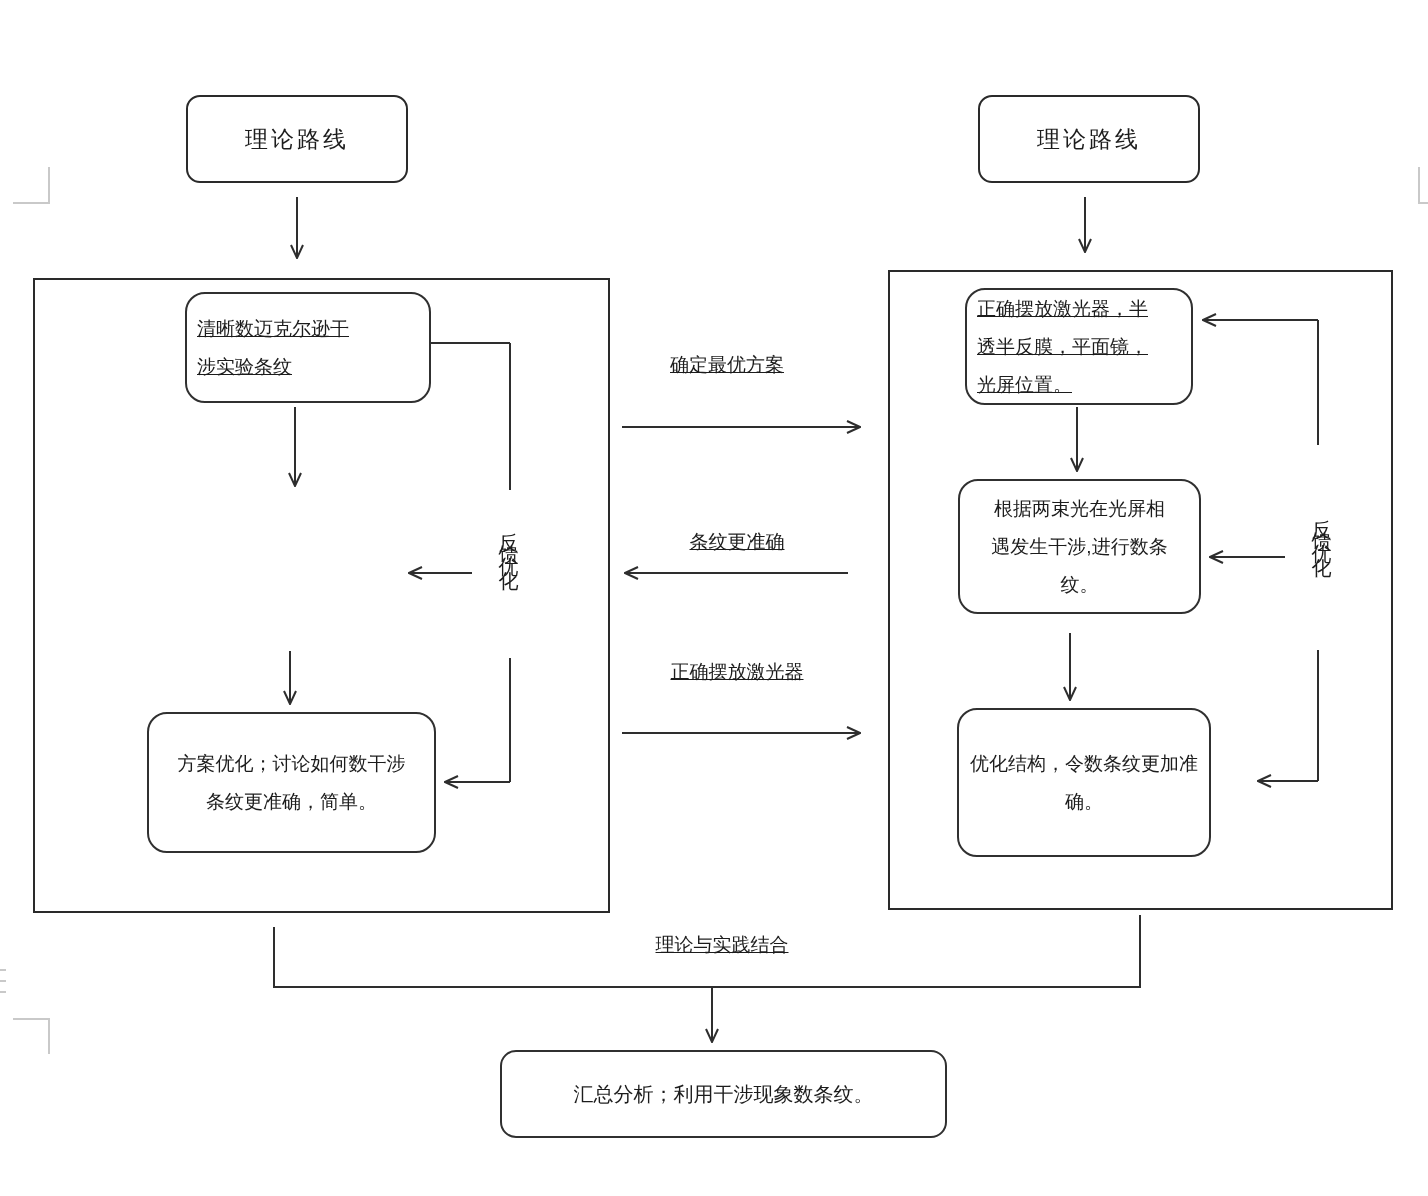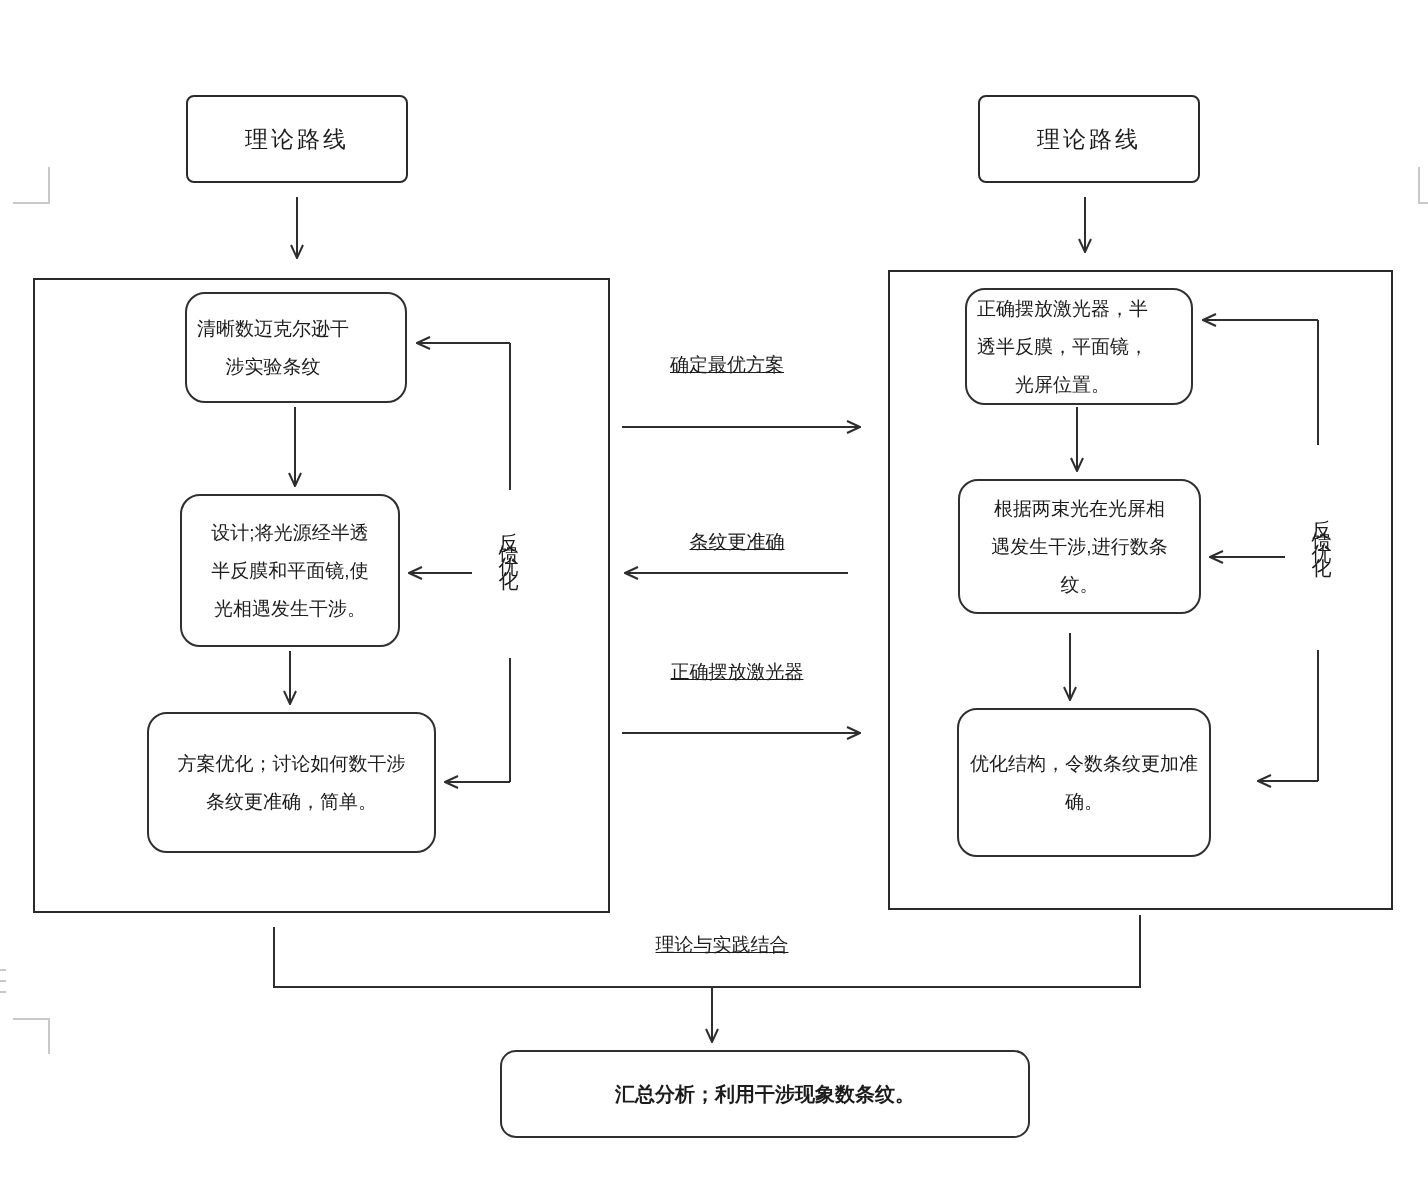--- a/index.html
+++ b/index.html
@@ -3,29 +3,29 @@
 <meta charset="utf-8">
 <style>
   html,body{margin:0;padding:0;background:#ffffff;}
   body{width:1428px;height:1196px;overflow:hidden;
        font-family:"Liberation Sans","DejaVu Sans",sans-serif;color:#1c1c1c;}
   .stage{position:relative;width:1428px;height:1196px;background:#ffffff;}
   .stage svg{position:absolute;left:0;top:0;pointer-events:none;}
 
   .node{position:absolute;box-sizing:border-box;background:#ffffff;
         display:flex;align-items:center;justify-content:center;}
-  .pill{border:2.4px solid #2a2a2a;border-radius:8px;
+  .pill{border:2.4px solid #2a2a2a;border-radius:14px;
         font-family:"Liberation Serif","DejaVu Serif",serif;
         font-size:23px;letter-spacing:3px;}
   .container-rect{position:absolute;box-sizing:border-box;border:2.4px solid #2a2a2a;background:transparent;}
   .step{border:2.2px solid #303030;border-radius:20px;
         font-size:19px;line-height:2;padding:4px 10px;}
   .step .step-text{white-space:pre-line;}
   .align-left{justify-content:flex-start;}
-  .align-left .step-text{text-align:center;}
+  .align-left .step-text{text-align:left;text-decoration:underline;}
   .align-center .step-text{text-align:center;}
   .summary{border:2.2px solid #303030;border-radius:16px;font-size:20px;}
 
   .link-label{position:absolute;font-size:19px;white-space:nowrap;
               transform:translateX(-50%);text-decoration:underline;}
   .vlabel{position:absolute;font-size:20px;writing-mode:vertical-rl;
           text-orientation:upright;letter-spacing:13px;line-height:1;}
 </style>
 </head>
 <body>
@@ -101,28 +101,23 @@
   <div class="node pill" style="left:186px;top:95px;width:222px;height:88px;">
     <span>理论路线</span>
   </div>
   <div class="node pill" style="left:978px;top:95px;width:222px;height:88px;">
     <span>理论路线</span>
   </div>
 
   <div class="container-rect" style="left:33px;top:278px;width:577px;height:635px;"></div>
   <div class="container-rect" style="left:888px;top:270px;width:505px;height:640px;"></div>
 
-  <div class="node step align-left" style="left:185px;top:292px;width:222px;height:111px;">
+  <div class="node step align-left" style="left:185px;top:292px;width:246px;height:111px;">
     <span class="step-text">清晰数迈克尔逊干
 涉实验条纹</span>
-  </div>
-  <div class="node step align-center" style="left:180px;top:494px;width:220px;height:153px;">
-    <span class="step-text">设计;将光源经半透
-半反膜和平面镜,使
-光相遇发生干涉。</span>
   </div>
   <div class="node step align-center" style="left:147px;top:712px;width:289px;height:141px;">
     <span class="step-text">方案优化；讨论如何数干涉
 条纹更准确，简单。</span>
   </div>
 
   <div class="node step align-left" style="left:965px;top:288px;width:228px;height:117px;">
     <span class="step-text">正确摆放激光器，半
 透半反膜，平面镜，
 光屏位置。</span>
@@ -138,17 +133,17 @@
   </div>
 
   <div class="vlabel" style="left:499px;top:516px;">反馈优化</div>
   <div class="vlabel" style="left:1312px;top:503px;">反馈优化</div>
 
   <div class="link-label" style="left:727px;top:352px;">确定最优方案</div>
   <div class="link-label" style="left:737px;top:529px;">条纹更准确</div>
   <div class="link-label" style="left:737px;top:659px;">正确摆放激光器</div>
   <div class="link-label" style="left:722px;top:932px;text-align:right;">理论与实践结合</div>
 
-  <div class="node summary" style="left:500px;top:1050px;width:530px;height:88px;font-weight:bold;">
+  <div class="node summary" style="left:500px;top:1050px;width:447px;height:88px;">
     <span>汇总分析；利用干涉现象数条纹。</span>
   </div>
 
 </div>
 
 </body></html>

